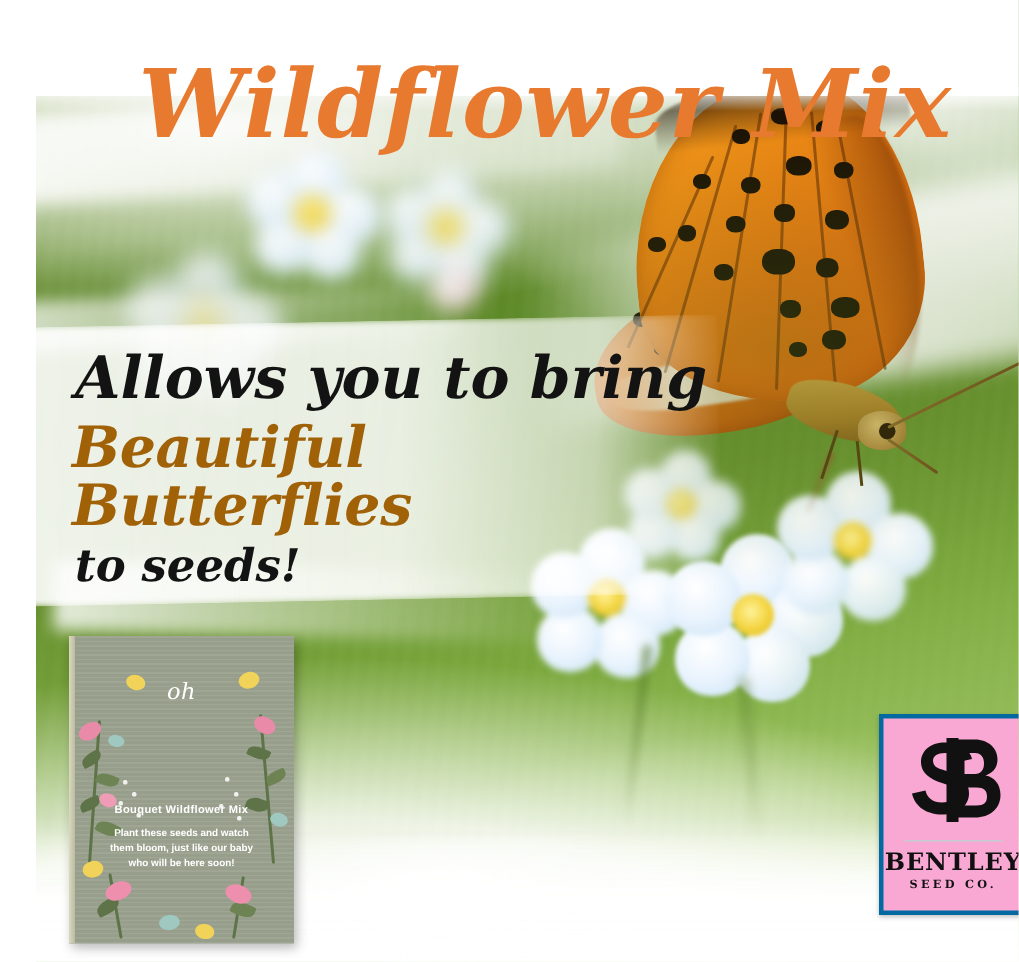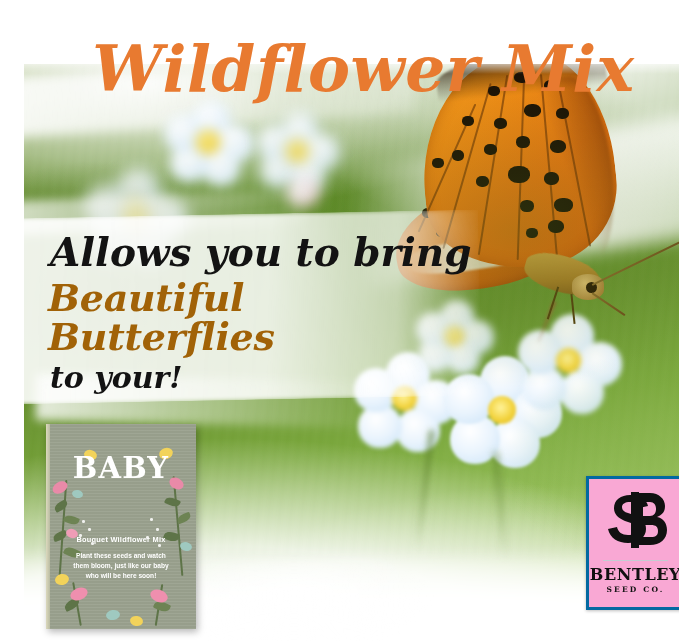--- a/index.html
+++ b/index.html
@@ -342,21 +342,21 @@
 
   <h1 class="title">Wildflower Mix</h1>
 
   <div class="paint2"></div>
   <div class="paint"></div>
   <div class="paint3"></div>
 
   <div class="tagline">
     <span class="tl1">Allows you to bring</span>
     <span class="tl2">Beautiful Butterflies</span>
-    <span class="tl4">to your!</span>
+    <span class="tl4">to seeds!</span>
   </div>
 
   <div class="packet">
     <div class="packet-edge"></div>
 
     <div class="stem" style="left:16px;top:56px;width:2px;height:96px;transform:rotate(4deg);"></div>
     <div class="leaf" style="left:8px;top:78px;width:14px;height:8px;background:#5e7448;transform:rotate(-28deg);"></div>
     <div class="leaf" style="left:18px;top:92px;width:15px;height:8px;background:#6d8353;transform:rotate(22deg);"></div>
     <div class="leaf" style="left:7px;top:108px;width:14px;height:8px;background:#5e7448;transform:rotate(-20deg);"></div>
     <div class="leaf" style="left:18px;top:124px;width:16px;height:9px;background:#6d8353;transform:rotate(26deg);"></div>
@@ -386,21 +386,21 @@
     <div class="dotfl" style="left:36px;top:96px;width:2.5px;height:2.5px;"></div>
     <div class="dotfl" style="left:42px;top:104px;width:2.5px;height:2.5px;"></div>
     <div class="dotfl" style="left:33px;top:110px;width:2.5px;height:2.5px;"></div>
     <div class="dotfl" style="left:45px;top:118px;width:2.5px;height:2.5px;"></div>
     <div class="dotfl" style="left:104px;top:94px;width:2.5px;height:2.5px;"></div>
     <div class="dotfl" style="left:110px;top:104px;width:2.5px;height:2.5px;"></div>
     <div class="dotfl" style="left:100px;top:112px;width:2.5px;height:2.5px;"></div>
     <div class="dotfl" style="left:112px;top:120px;width:2.5px;height:2.5px;"></div>
 
     <div class="pk-title">
-      <span class="pk-baby">BABY</span>
+      <span class="pk-oh">oh</span>
     </div>
     <div class="pk-sub">Bouquet Wildflower Mix</div>
     <div class="pk-body">Plant these seeds and watch them bloom, just like our baby who will be here soon!</div>
   </div>
 
   <div class="logo">
     <div class="logo-mark">
       <svg width="72" height="66" viewBox="0 0 72 66" aria-hidden="true">
 
         <path d="M34 5 h16 c9 0 15 6 15 13 0 6-3 9-8 11 6 1 10 6 10 13 0 9-7 15-17 15 h-16 z

